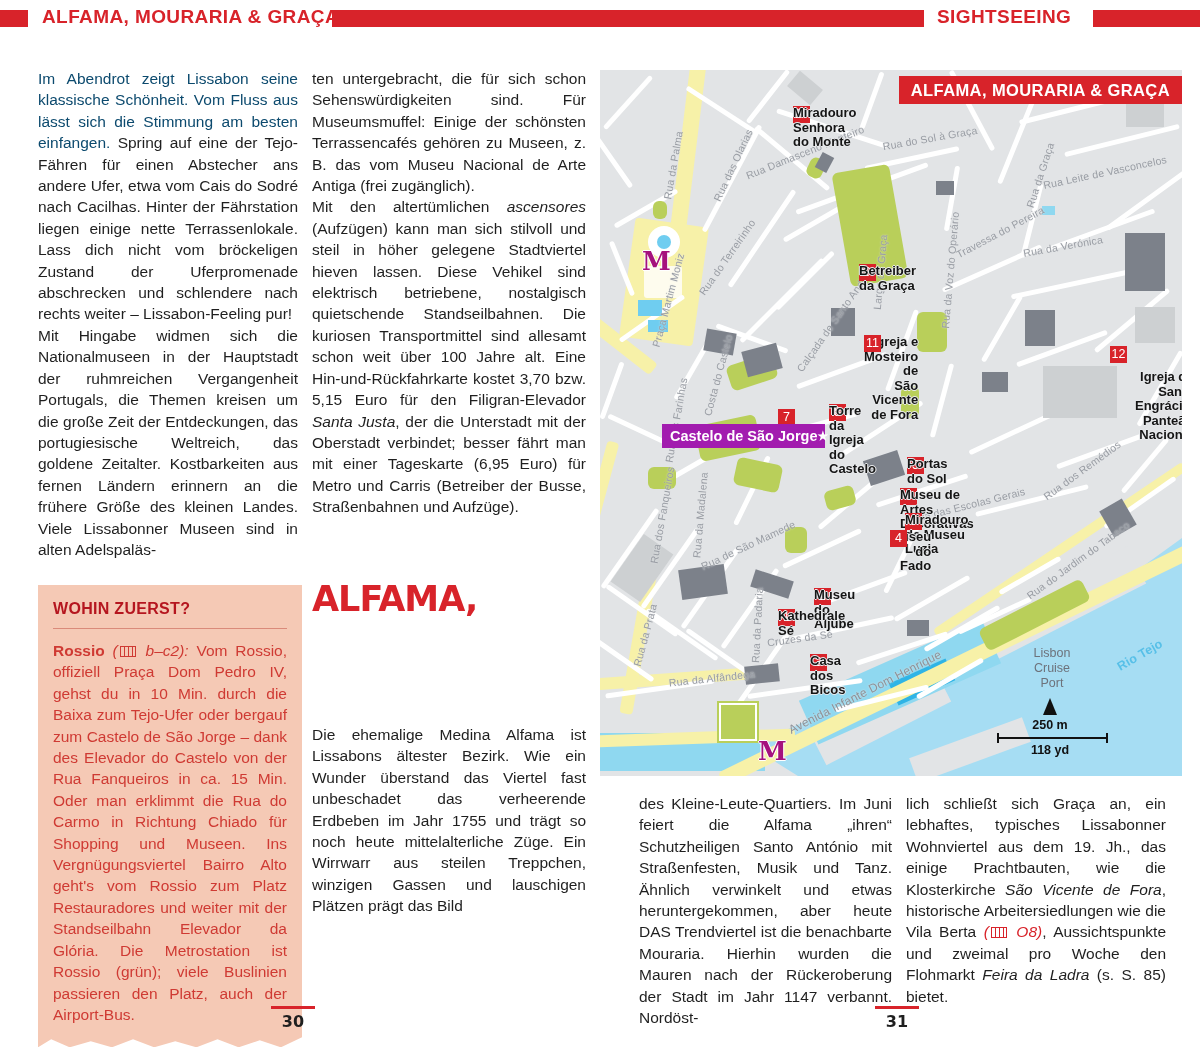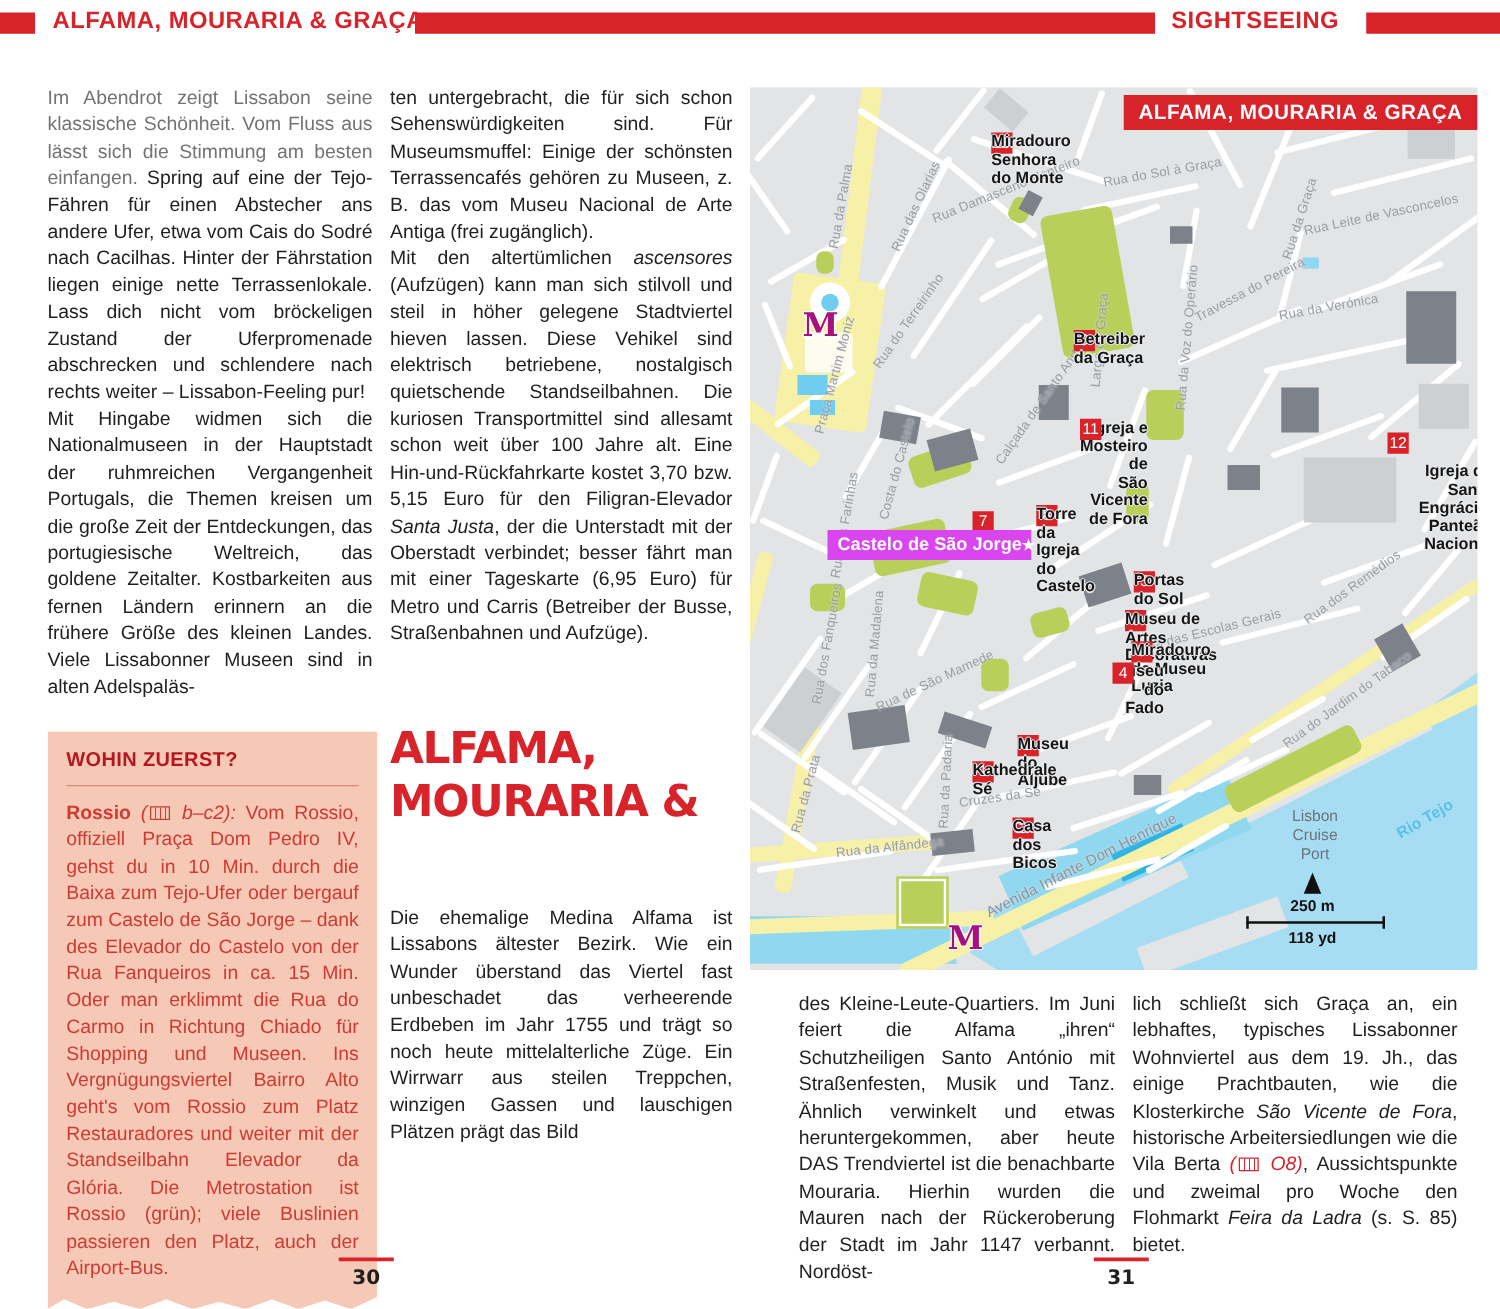--- a/index.html
+++ b/index.html
@@ -8,21 +8,21 @@
 
   
   .hbar{position:absolute;top:10px;height:17px;background:#d8232a}
   .hdr-txt{position:absolute;top:6px;font-size:19px;font-weight:700;color:#d8232a;letter-spacing:.4px;white-space:nowrap}
   .pg-rule{position:absolute;height:3px;background:#d8232a}
   .pg-num{position:absolute;width:60px;text-align:center;font-size:16px;font-weight:700;font-family:"DejaVu Sans",sans-serif}
 
   
   .col{position:absolute;text-align:justify;font-size:15.5px;line-height:21.4px;hyphens:auto}
   .col p{margin:0 0 0 0}
-  .lead{color:#737373}
+  .lead{color:#0c4a6e}
   .run-b{font-weight:700}
   .run-i{font-style:italic}
   .run-ired{font-style:italic;color:#d8232a}
   .run-mapicon{display:inline-block;width:14px;height:9px;border:1px solid currentColor;margin:0 2px;vertical-align:-1px;
      background:repeating-linear-gradient(90deg,transparent 0 3px,currentColor 3px 4px)}
 
   .big-heading{position:absolute;left:312px;top:578px;width:280px;
      font-family:"DejaVu Sans",sans-serif;font-weight:800;font-size:35px;line-height:43px;
      color:#d8232a;letter-spacing:-1px}
   .intro{font-weight:700}
@@ -61,21 +61,21 @@
   .street{color:#999da4;font-size:10.5px;white-space:nowrap;letter-spacing:.2px;
      transform:translate(-50%,-50%) rotate(var(--r));text-shadow:0 0 2px #e2e4e6}
   .street.big{font-size:12px;color:#8e9298}
   .street.river{color:#58c0e8;font-size:12.5px;font-weight:700;text-shadow:none}
   .sight{display:flex;gap:4px;align-items:flex-start;font-weight:700;font-size:13px;line-height:14.5px;color:#151515;
      text-shadow:0 1px 0 #e8eaec,0 -1px 0 #e8eaec,1px 0 0 #e8eaec,-1px 0 0 #e8eaec;white-space:pre-line}
   .badge{flex:none;background:#d8232a;color:#fff;min-width:17px;height:17px;display:flex;align-items:center;
      justify-content:center;font-size:12.5px;font-weight:400;text-shadow:none;padding:0 1px;box-sizing:border-box}
   .t-nr .sight-text{text-align:right}
   .t-t{display:block}
-  .boxed{background:#d946ef;color:#fff;font-size:14.5px;line-height:16px;padding:4px 8px;text-shadow:none;white-space:nowrap;position:static}
+  .boxed{background:#a21caf;color:#fff;font-size:14.5px;line-height:16px;padding:4px 8px;text-shadow:none;white-space:nowrap;position:static}
   .metro{font-family:"DejaVu Serif",serif;font-weight:900;font-size:26px;color:#a5117d;
      text-shadow:0 1px 0 #fff,0 -1px 0 #fff,1px 0 0 #fff,-1px 0 0 #fff}
   .port-label{left:412px;top:576px;width:80px;text-align:center;color:#6d727b;font-size:12.5px;line-height:15px;white-space:pre-line;text-shadow:none}
   .north{left:443px;top:628px;width:0;height:0;border-left:7px solid transparent;border-right:7px solid transparent;border-bottom:17px solid #111}
   .scale-m{left:400px;top:648px;width:100px;text-align:center;font-size:12.5px;font-weight:700;color:#111}
   .scale-bar{left:397px;top:667px;width:111px;height:2px;background:#111}
   .scale-bar::before,.scale-bar::after{content:"";position:absolute;top:-4px;width:2px;height:10px;background:#111}
   .scale-bar::before{left:0}.scale-bar::after{right:0}
   .scale-yd{left:400px;top:673px;width:100px;text-align:center;font-size:12.5px;font-weight:700;color:#111}
   .star{font-size:12px}
@@ -102,21 +102,20 @@
   <div class="wohin-body"><span class="run-b">Rossio </span><span class="run-i">(</span><span class="run-mapicon run-i"></span><span class="run-i"> b–c2):</span><span> Vom Rossio, offiziell Praça Dom Pedro IV, gehst du in 10 Min. durch die Baixa zum Tejo-Ufer oder bergauf zum Castelo de São Jorge – dank des Elevador do Castelo von der Rua Fanqueiros in ca. 15 Min. Oder man erklimmt die Rua do Carmo in Richtung Chiado für Shopping und Museen. Ins Vergnügungsviertel Bairro Alto geht's vom Rossio zum Platz Restauradores und weiter mit der Standseilbahn Elevador da Glória. Die Metrostation ist Rossio (grün); viele Buslinien passieren den Platz, auch der Airport-Bus.</span></div>
 </div>
 
 <div class="col" style="left:312px;top:68px;width:274px">
   <p>ten untergebracht, die für sich schon Sehenswürdigkeiten sind. Für Museumsmuffel: Einige der schönsten Terrassencafés gehören zu Museen, z. B. das vom Museu Nacional de Arte Antiga (frei zugänglich).</p>
   <p><span>Mit den altertümlichen </span><span class="run-i">ascensores</span><span> (Aufzügen) kann man sich stilvoll und steil in höher gelegene Stadtviertel hieven lassen. Diese Vehikel sind elektrisch betriebene, nostalgisch quietschende Standseilbahnen. Die kuriosen Transportmittel sind allesamt schon weit über 100 Jahre alt. Eine Hin-und-Rückfahrkarte kostet 3,70 bzw. 5,15 Euro für den Filigran-Elevador </span><span class="run-i">Santa Justa</span><span>, der die Unterstadt mit der Oberstadt verbindet; besser fährt man mit einer Tageskarte (6,95 Euro) für Metro und Carris (Betreiber der Busse, Straßenbahnen und Aufzüge).</span></p>
 </div>
 
 <div class="big-heading">
   <div>ALFAMA,</div>
-  <div>MOURARIA &amp;</div>
 </div>
 
 <div class="col" style="left:312px;top:724px;width:274px">
   <p>Die ehemalige Medina Alfama ist Lissabons ältester Bezirk. Wie ein Wunder überstand das Viertel fast unbeschadet das verheerende Erdbeben im Jahr 1755 und trägt so noch heute mittelalterliche Züge. Ein Wirrwarr aus steilen Treppchen, winzigen Gassen und lauschigen Plätzen prägt das Bild</p>
 </div>
 
 <div class="map" id="map">
   <div class="water"></div>
   <div id="map-decor" style="position:absolute;left:0;top:0;width:100%;height:100%">
       <div class="dec-pr" style="left: 357px; top: 517px; width: 190px; height: 42px; transform: rotate(-27deg);"></div>

